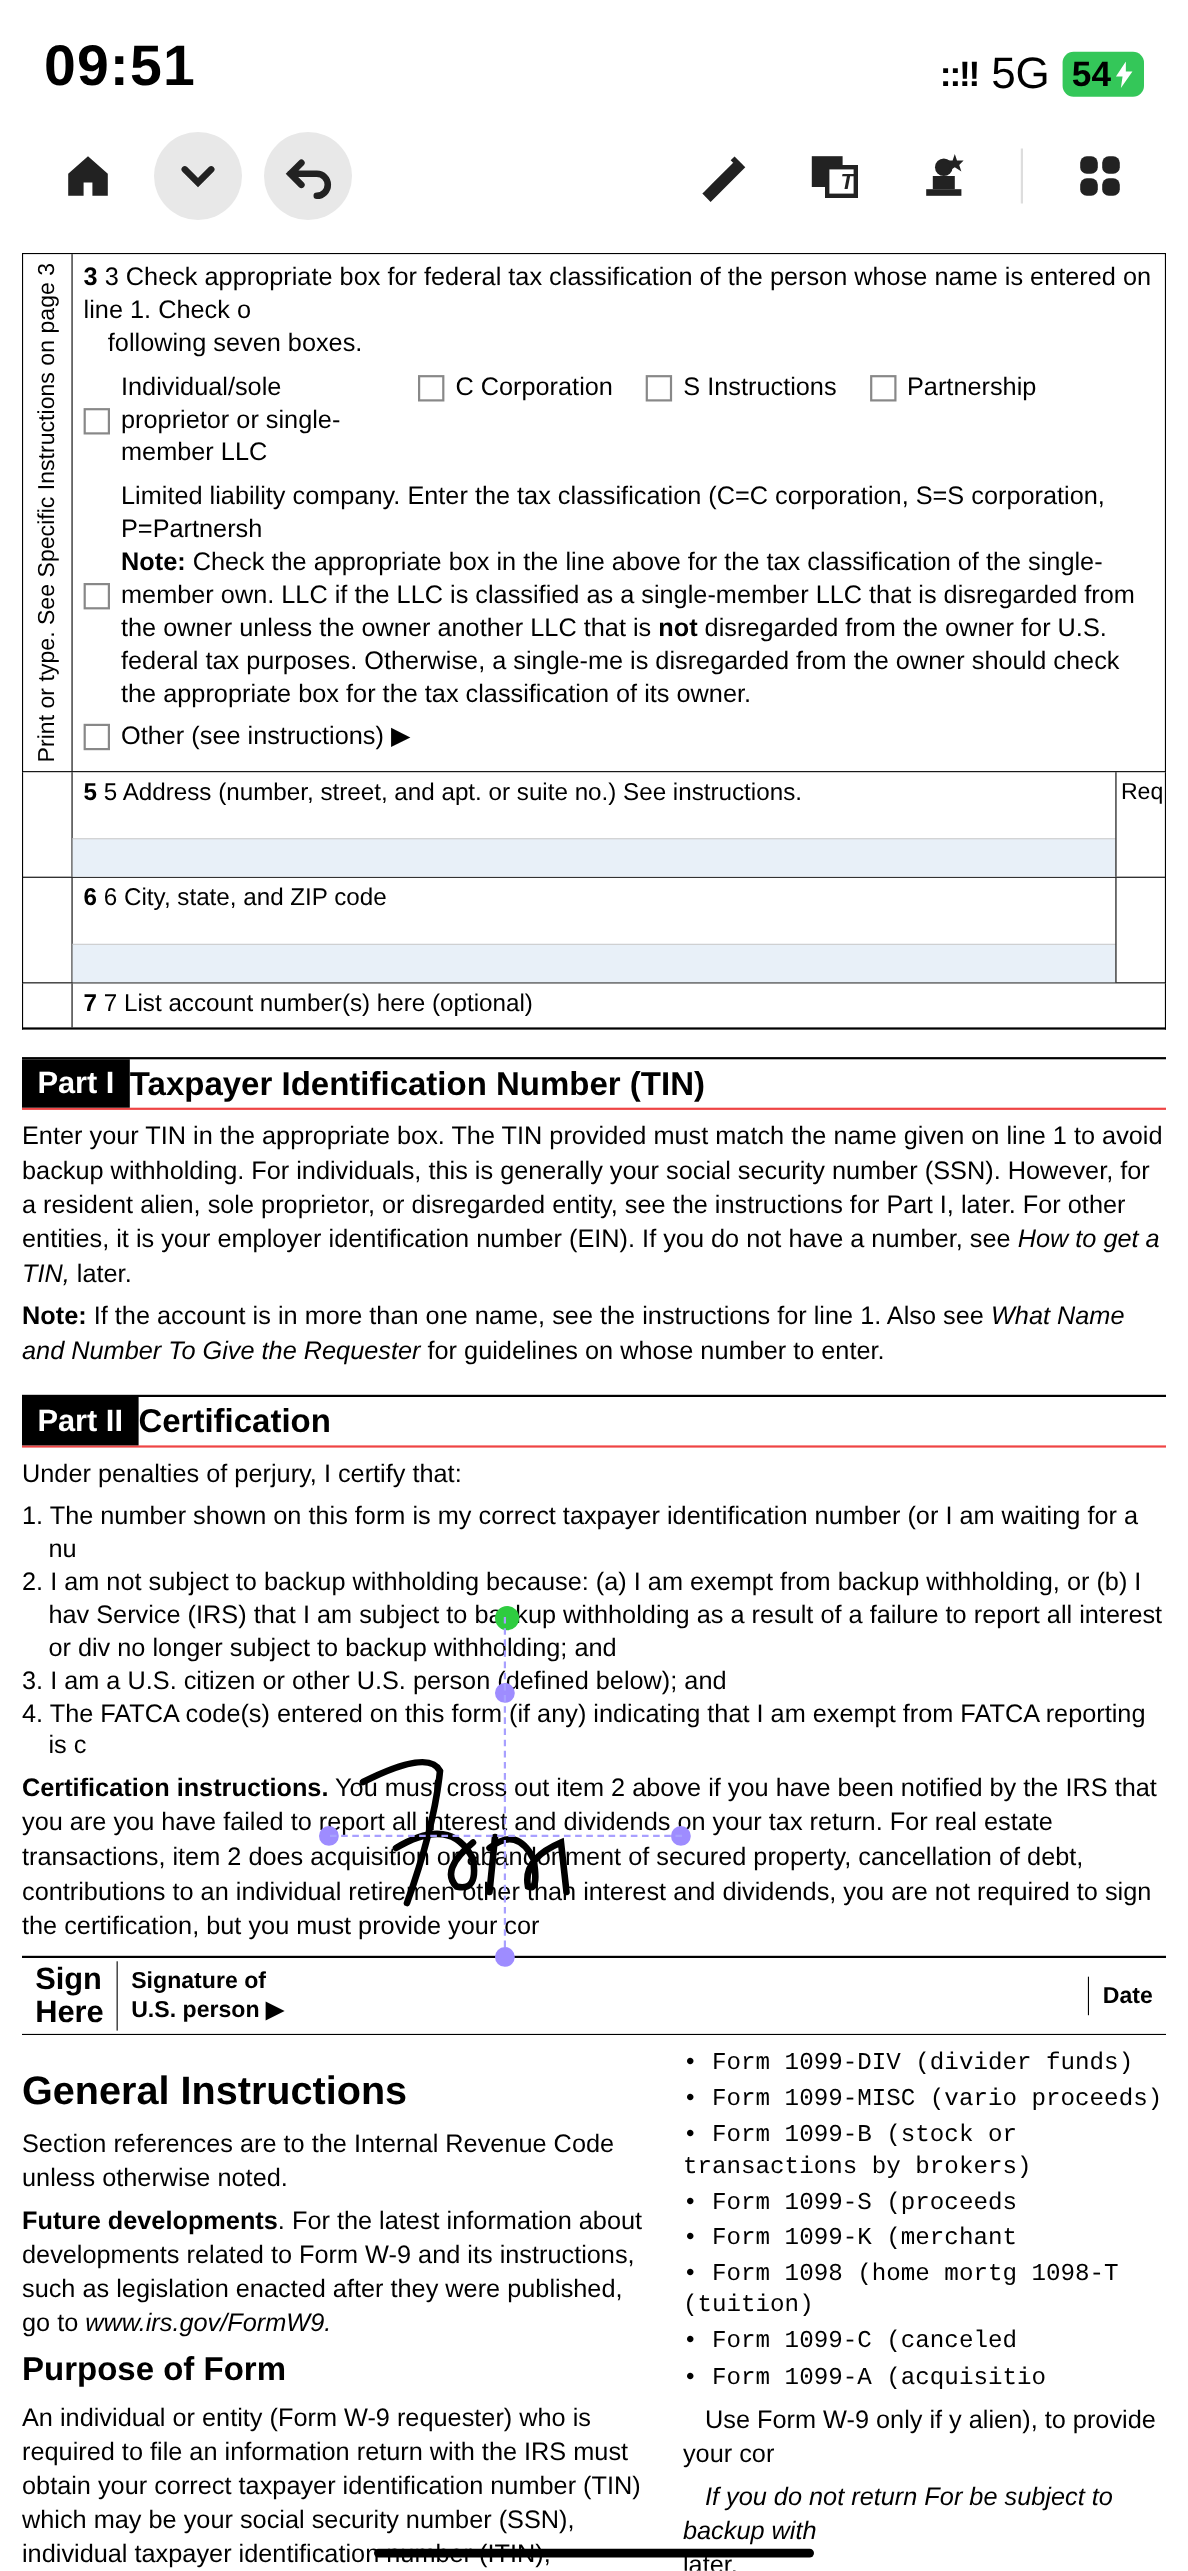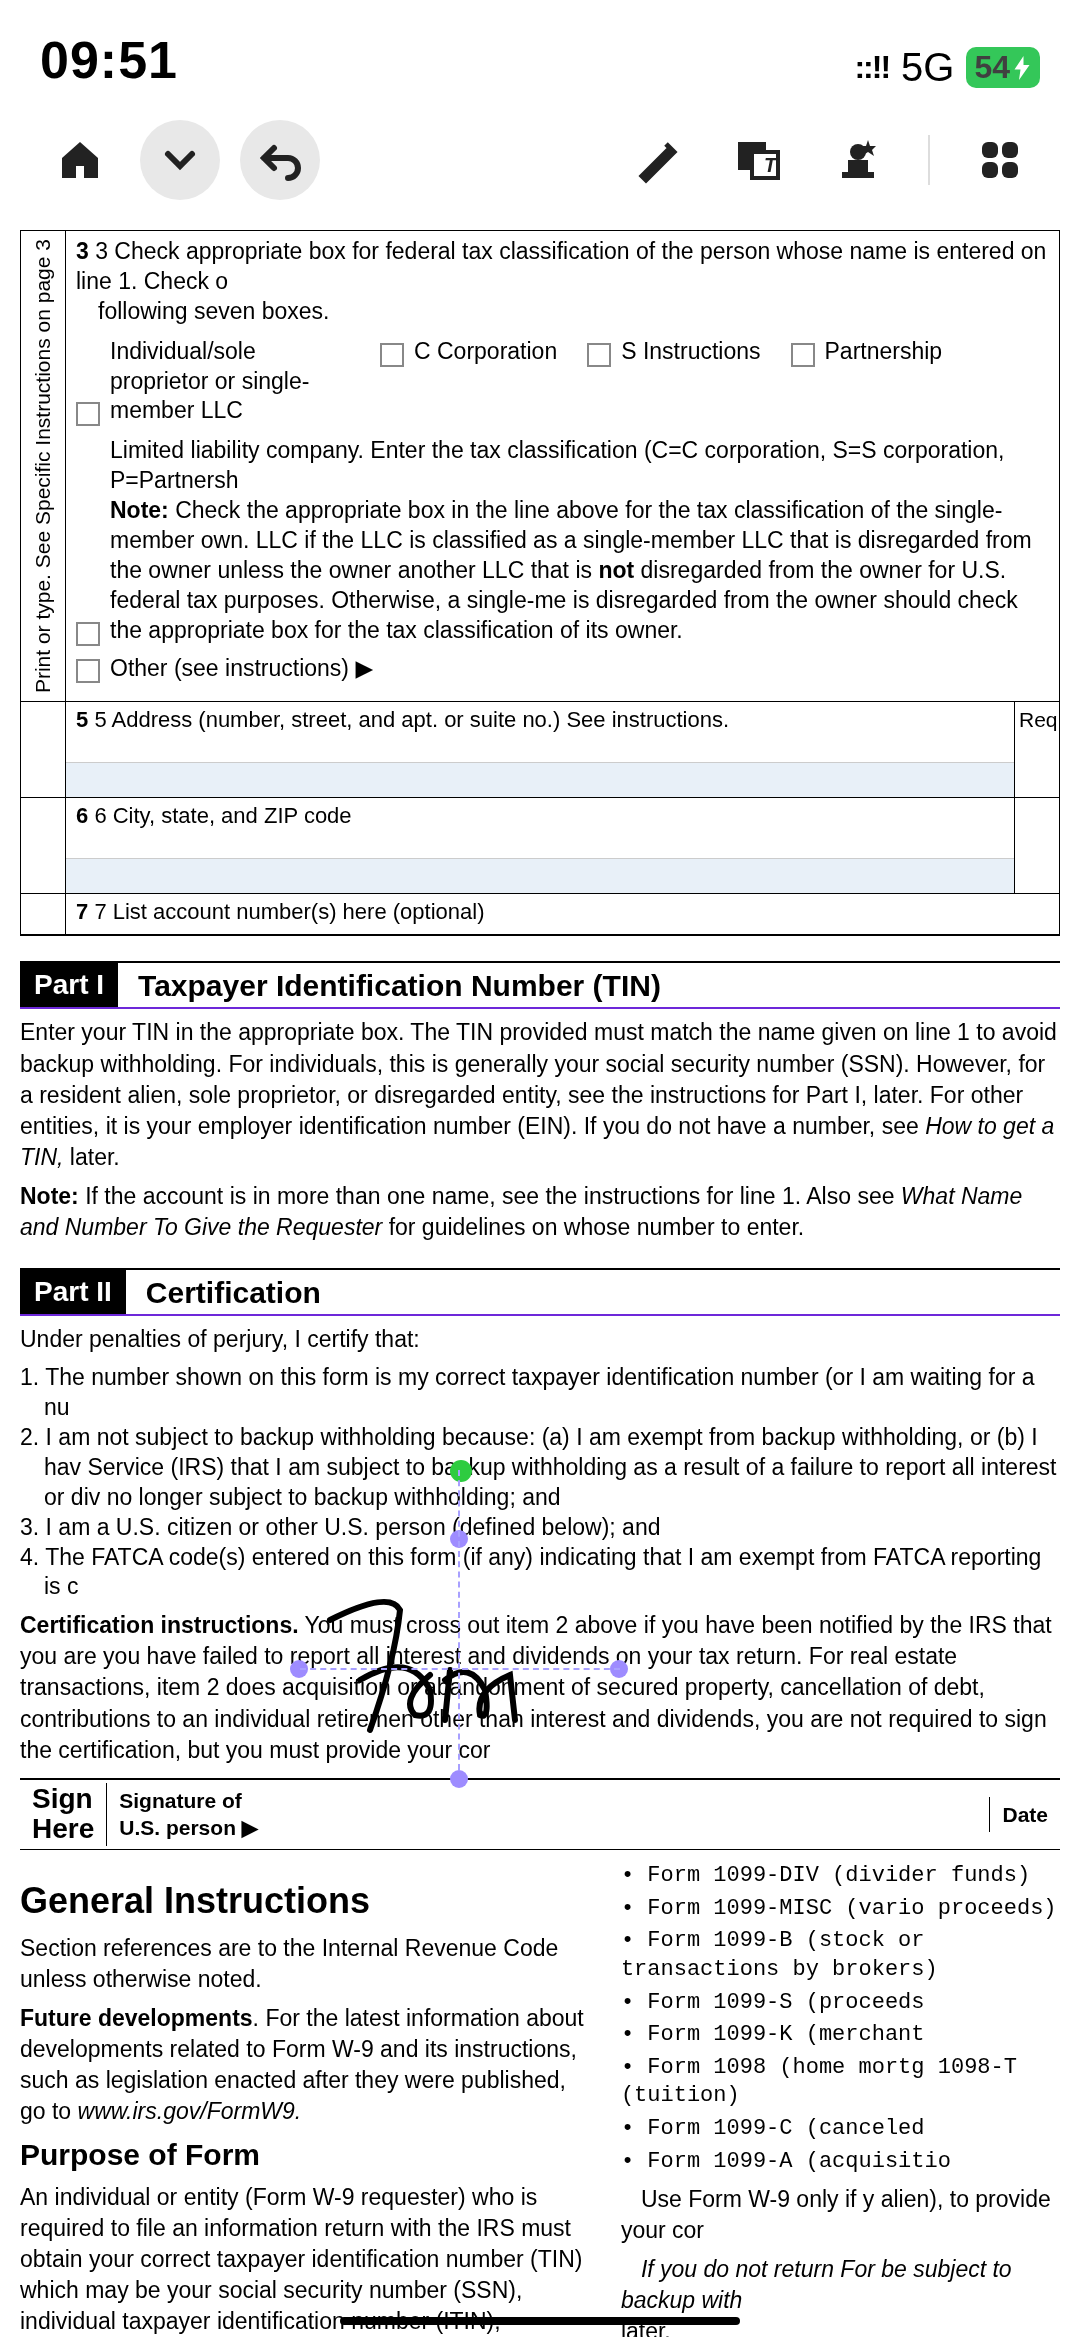--- a/index.html
+++ b/index.html
@@ -17,21 +17,21 @@
     align-items: flex-end;
     padding: 20px 40px 10px 40px;
     height: 100px;
   }
   .time { font-size: 52px; font-weight: 600; letter-spacing: 1px; }
   .status-right { display: flex; align-items: center; gap: 12px; }
   .signal { font-size: 32px; font-weight: bold; letter-spacing: -2px; }
   .network { font-size: 40px; font-weight: 500; }
   .battery {
     background: #34c759;
-    color: #404040;
+    color: #000000;
     border-radius: 10px;
     padding: 2px 8px;
     font-size: 32px;
     font-weight: 700;
     display: flex;
     align-items: center;
   }
   .toolbar {
     display: flex;
     align-items: center;
@@ -68,37 +68,37 @@
   }
   .sidebar-text {
     writing-mode: vertical-rl;
     transform: rotate(180deg);
     font-size: 21px;
     white-space: nowrap;
     padding: 8px 0;
   }
   .content-cell { flex: 1; padding: 6px 10px; }
   .checkbox-row { display: flex; flex-wrap: wrap; gap: 30px; margin: 10px 0; align-items: flex-start; }
-  .checkbox-item { display: flex; align-items: flex-end; gap: 10px; }
+  .checkbox-item { display: flex; align-items: center; gap: 10px; }
   .fake-checkbox {
     width: 24px; height: 24px; border: 2px solid #888;
     flex-shrink: 0; margin-top: 2px;
   }
   .addr-row {
     border: 1px solid #000; border-top: none;
     display: flex;
   }
   .addr-left { flex: 1; }
   .addr-right { width: 45px; border-left: 1px solid #000; padding: 4px; font-size: 21px; }
   .addr-field { padding: 4px 10px; min-height: 60px; }
   .addr-label { font-size: 22px; }
   .addr-blank { background: #e8f0f8; height: 35px; border-top: 1px solid #ccc; }
   .part-header {
-    display: flex; align-items: center; gap: 20px;
-    border-top: 2px solid #000; border-bottom: 2px solid #6d28d9;
+    display: flex; align-items: center; 
+    border-top: 2px solid #000; border-bottom: 2px solid #ef4444;
     margin-top: 25px;
   }
   .part-badge {
     background: #000; color: #fff;
     padding: 4px 14px;
     font-size: 28px; font-weight: bold;
   }
   .part-title { font-size: 30px; font-weight: bold; }
   .body-text { margin: 8px 0; font-size: 23px; line-height: 1.35; }
   .italic { font-style: italic; }

